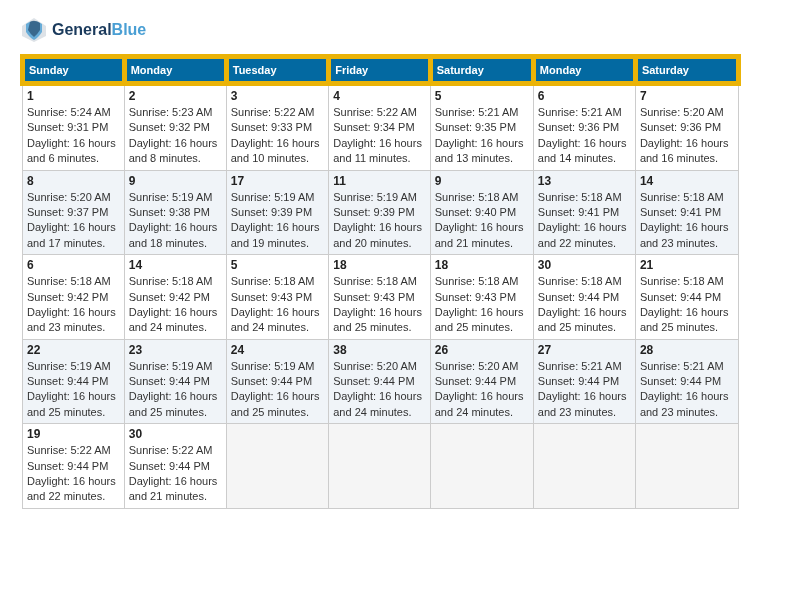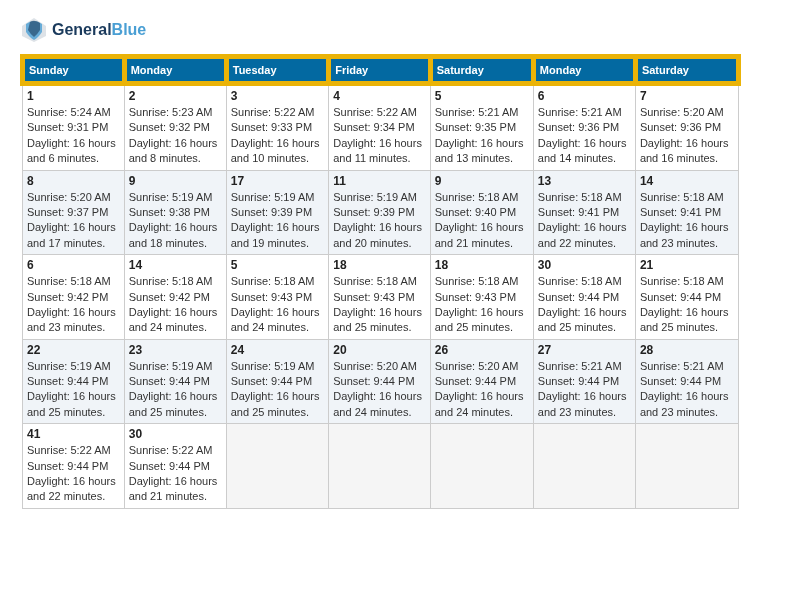--- a/index.html
+++ b/index.html
@@ -216,39 +216,39 @@
       </td>
           <td>
         <span class="day-num">23</span>
         <span class="day-info">Sunrise: 5:19 AM<br>Sunset: 9:44 PM<br>Daylight: 16 hours and 25 minutes.</span>
       </td>
           <td>
         <span class="day-num">24</span>
         <span class="day-info">Sunrise: 5:19 AM<br>Sunset: 9:44 PM<br>Daylight: 16 hours and 25 minutes.</span>
       </td>
           <td>
-        <span class="day-num">20</span>
+        <span class="day-num">38</span>
         <span class="day-info">Sunrise: 5:20 AM<br>Sunset: 9:44 PM<br>Daylight: 16 hours and 24 minutes.</span>
       </td>
           <td>
         <span class="day-num">26</span>
         <span class="day-info">Sunrise: 5:20 AM<br>Sunset: 9:44 PM<br>Daylight: 16 hours and 24 minutes.</span>
       </td>
           <td>
         <span class="day-num">27</span>
         <span class="day-info">Sunrise: 5:21 AM<br>Sunset: 9:44 PM<br>Daylight: 16 hours and 23 minutes.</span>
       </td>
           <td>
         <span class="day-num">28</span>
         <span class="day-info">Sunrise: 5:21 AM<br>Sunset: 9:44 PM<br>Daylight: 16 hours and 23 minutes.</span>
       </td>
         </tr>
         <tr>
           <td>
-        <span class="day-num">41</span>
+        <span class="day-num">19</span>
         <span class="day-info">Sunrise: 5:22 AM<br>Sunset: 9:44 PM<br>Daylight: 16 hours and 22 minutes.</span>
       </td>
           <td>
         <span class="day-num">30</span>
         <span class="day-info">Sunrise: 5:22 AM<br>Sunset: 9:44 PM<br>Daylight: 16 hours and 21 minutes.</span>
       </td>
           <td class="empty"></td>
           <td class="empty"></td>
           <td class="empty"></td>
           <td class="empty"></td>

